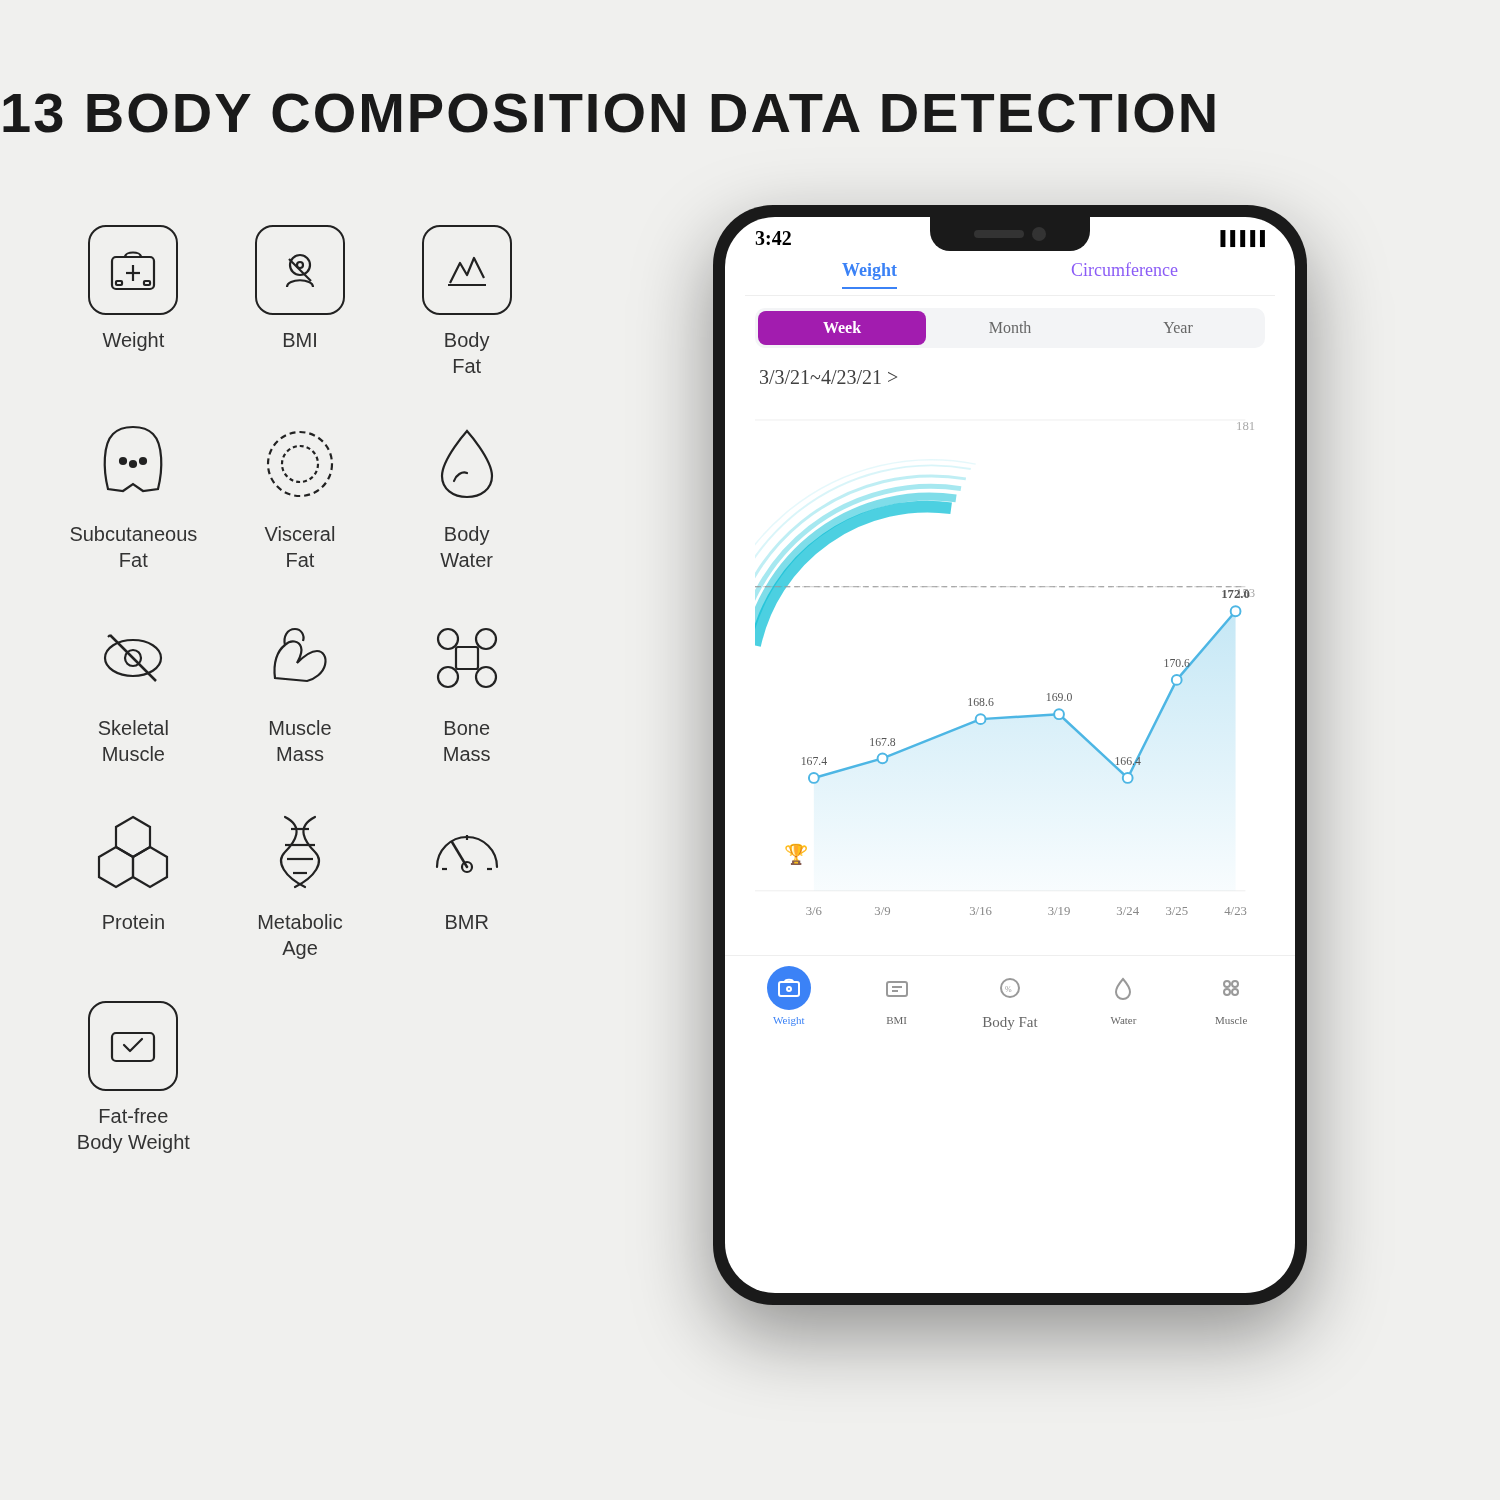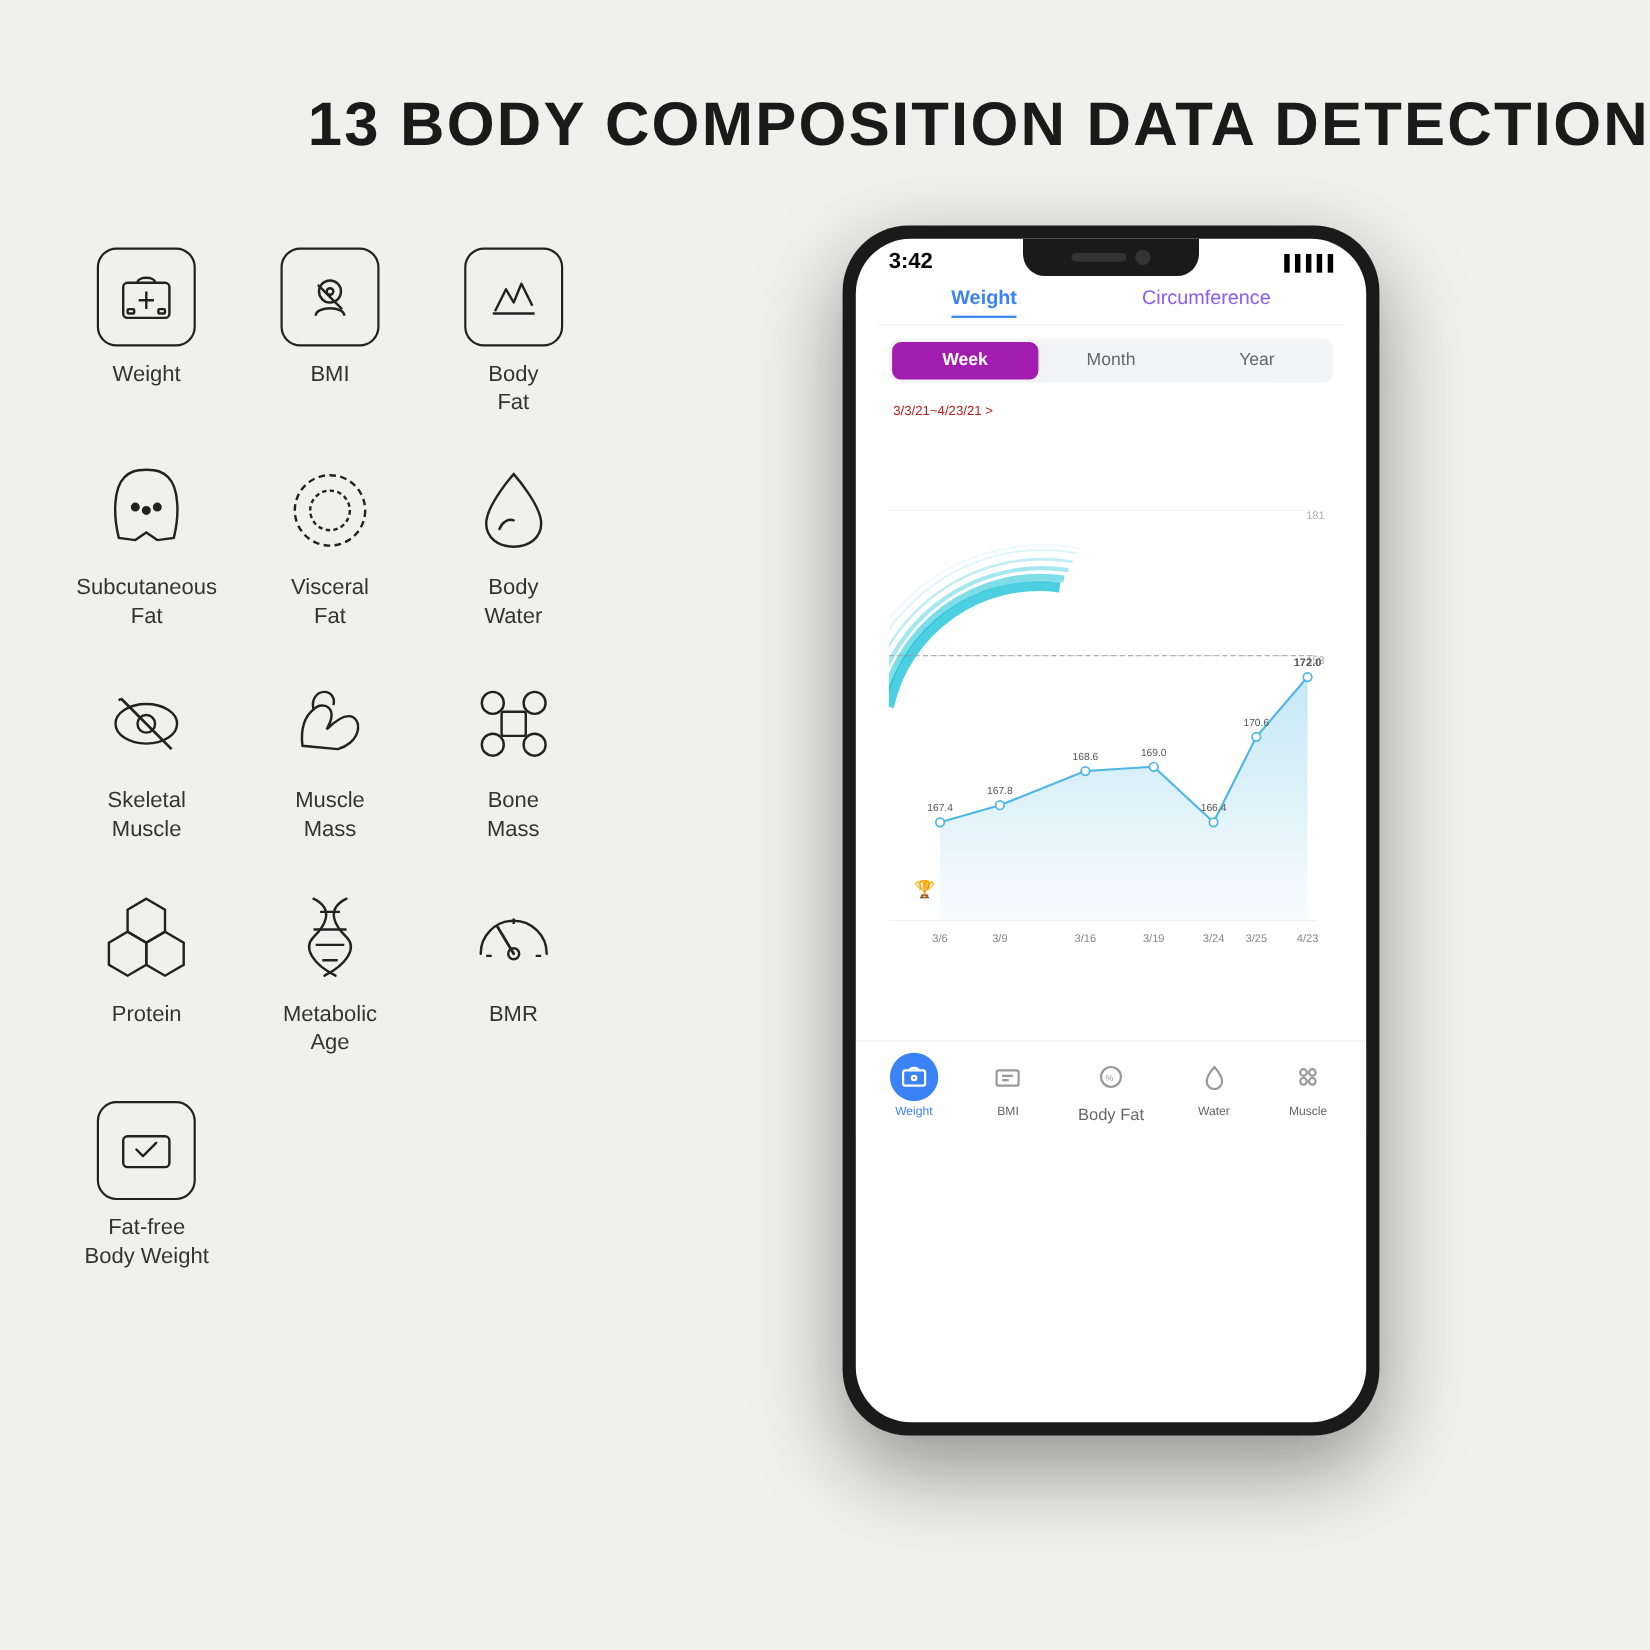--- a/index.html
+++ b/index.html
@@ -10,21 +10,21 @@
       background: #f0f0ee;
       font-family: -apple-system, BlinkMacSystemFont, 'Segoe UI', Arial, sans-serif;
       overflow: hidden;
       display: flex;
       flex-direction: column;
       align-items: center;
     }
 
     .header {
       width: 100%;
-      text-align: right;
+      text-align: left;
       padding: 80px 0 60px;
     }
 
     .header h1 {
       font-size: 56px;
       font-weight: 800;
       color: #1a1a1a;
       letter-spacing: 2px;
     }
 
@@ -87,22 +87,23 @@
     .phone-section {
       flex: 1;
       display: flex;
       justify-content: center;
       align-items: flex-start;
       position: relative;
     }
 
     .phone-wrapper {
       position: relative;
-      width: 488px;
+      width: 594px;
       height: 1100px;
+      font-family: Liberation Serif, serif;
     }
 
     .phone-frame {
       position: absolute;
       top: 0;
       left: 0;
       width: 100%;
       height: 100%;
       background: #1a1a1a;
       border-radius: 60px;
@@ -207,22 +208,22 @@
       color: #666;
     }
 
     .period-btn.active {
       background: #a21caf;
       color: #fff;
       font-weight: 600;
     }
 
     .date-range {
-      font-size: 12px;
-      color: #b91c1c;
+      font-size: 20px;
+      color: #404040;
       padding: 6px 14px;
       display: flex;
       align-items: center;
       gap: 4px;
     }
 
     .chart-container {
       position: relative;
       height: 560px;
       margin: 0 10px;

